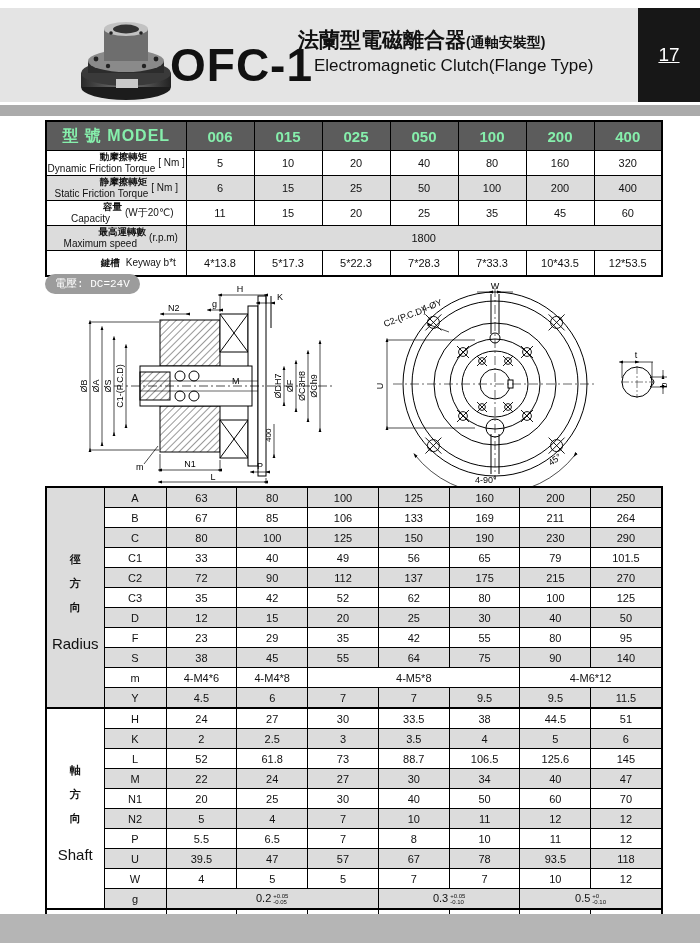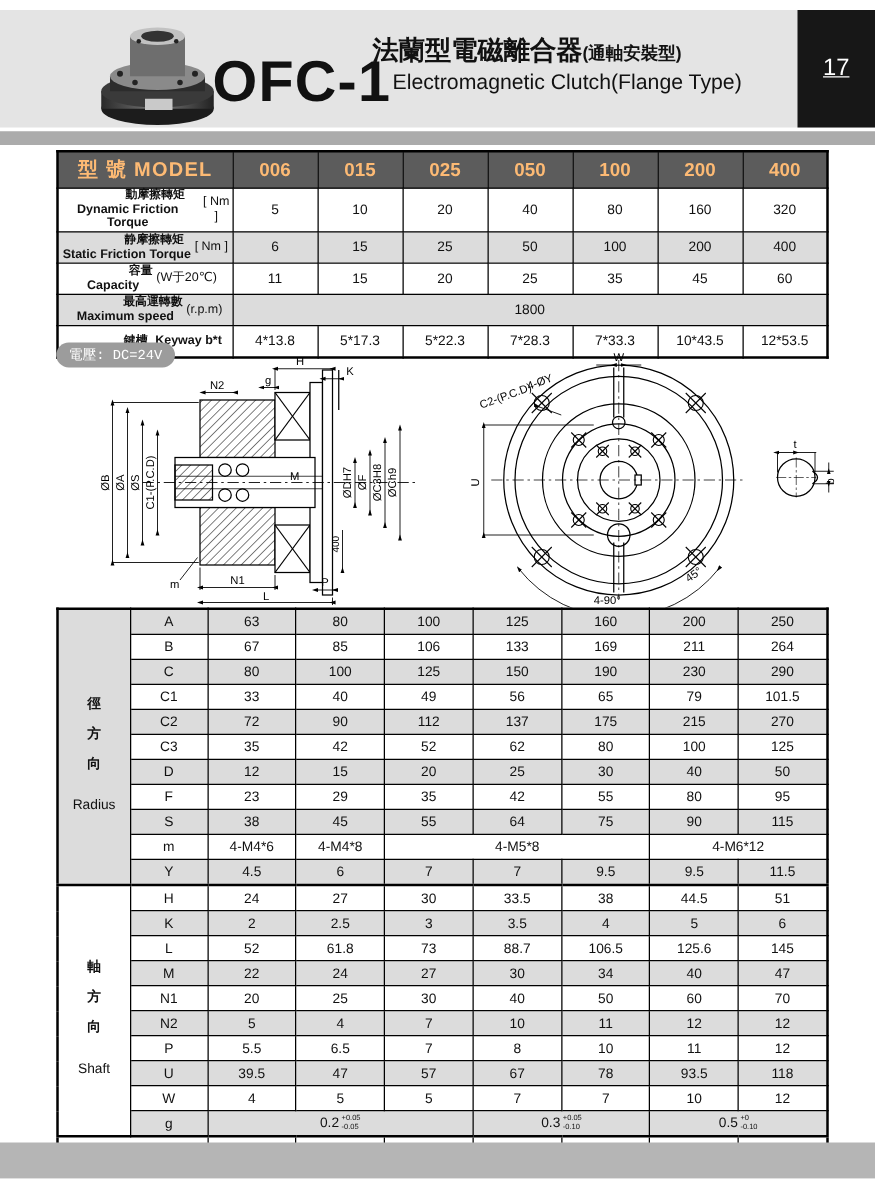--- a/index.html
+++ b/index.html
@@ -16,34 +16,34 @@
   .title-zh .sub{font-size:14px;}
   .title-en{position:absolute;left:314px;top:56px;font-size:17px;white-space:nowrap;}
   
   .badge{position:absolute;left:45px;top:274px;background:#9c9c9c;color:#fff;font-size:11px;
          padding:2px 10px 3px;border-radius:10px;font-family:Liberation Mono, monospace;}
   
   table{border-collapse:collapse;table-layout:fixed;}
   td,th{padding:0;text-align:center;vertical-align:middle;}
   .spec{position:absolute;left:45px;top:120px;width:616px;border:2px solid #000;}
   .spec th,.spec td{border:1px solid #000;}
-  .spec thead th{background:#5c5c5c;color:#fdba74;height:28px;font-size:15px;font-weight:bold;}
+  .spec thead th{background:#5c5c5c;color:#86efac;height:28px;font-size:15px;font-weight:bold;}
   .spec thead th.model-h{font-size:16px;font-weight:bold;letter-spacing:1px;}
   .spec tbody td{height:24px;font-size:11px;background:#fff;}
   .spec tr.shade td{background:#dcdcdc;}
   .rhflex{display:flex;align-items:center;justify-content:center;gap:3px;line-height:1.15;}
   .rh .zh{font-size:9.5px;font-weight:bold;padding-left:44px;}
-  .rh .en{font-size:10px;font-weight:bold;}
+  .rh .en{font-size:10px;}
   .rh .unit{font-size:10px;}
   .dims{position:absolute;left:45px;top:486px;width:616px;border:2px solid #000;}
   .dims td{border:1px solid #000;font-size:11px;height:19px;background:#fff;}
   .dims tr.shade td{background:#dcdcdc;}
   .dims td.grp{background:#fff;}
   .grp-zh div{font-size:11px;margin:9px 0;font-weight:bold;}
-  .grp-en{font-size:11px;margin-top:20px;}
+  .grp-en{font-size:15px;margin-top:20px;}
   .dims tr.group-start td{border-top:2px solid #000;}
   .dims tr.weight-row td{border-top:2px solid #000;height:25px;background:#fff;}
   .wlabel{font-size:11px;}
   .tol{display:inline-flex;flex-direction:column;font-size:6px;line-height:1.05;
        vertical-align:middle;margin-left:2px;text-align:left;}
   
   .draw{position:absolute;}
   .draw text{font-family:"Liberation Sans","DejaVu Sans",sans-serif;}
   .bottom-bar{position:absolute;left:0;top:914px;width:700px;height:29px;background:#b5b5b5;}
 </style>
@@ -482,21 +482,21 @@
           <td>95</td>
         </tr>
         <tr class="shade">
           <td>S</td>
           <td>38</td>
           <td>45</td>
           <td>55</td>
           <td>64</td>
           <td>75</td>
           <td>90</td>
-          <td>115</td>
+          <td>140</td>
         </tr>
         <tr>
           <td>m</td>
           <td>4-M4*6</td>
           <td>4-M4*8</td>
           <td colspan="3">4-M5*8</td>
           <td colspan="2">4-M6*12</td>
         </tr>
         <tr class="shade">
           <td>Y</td>

